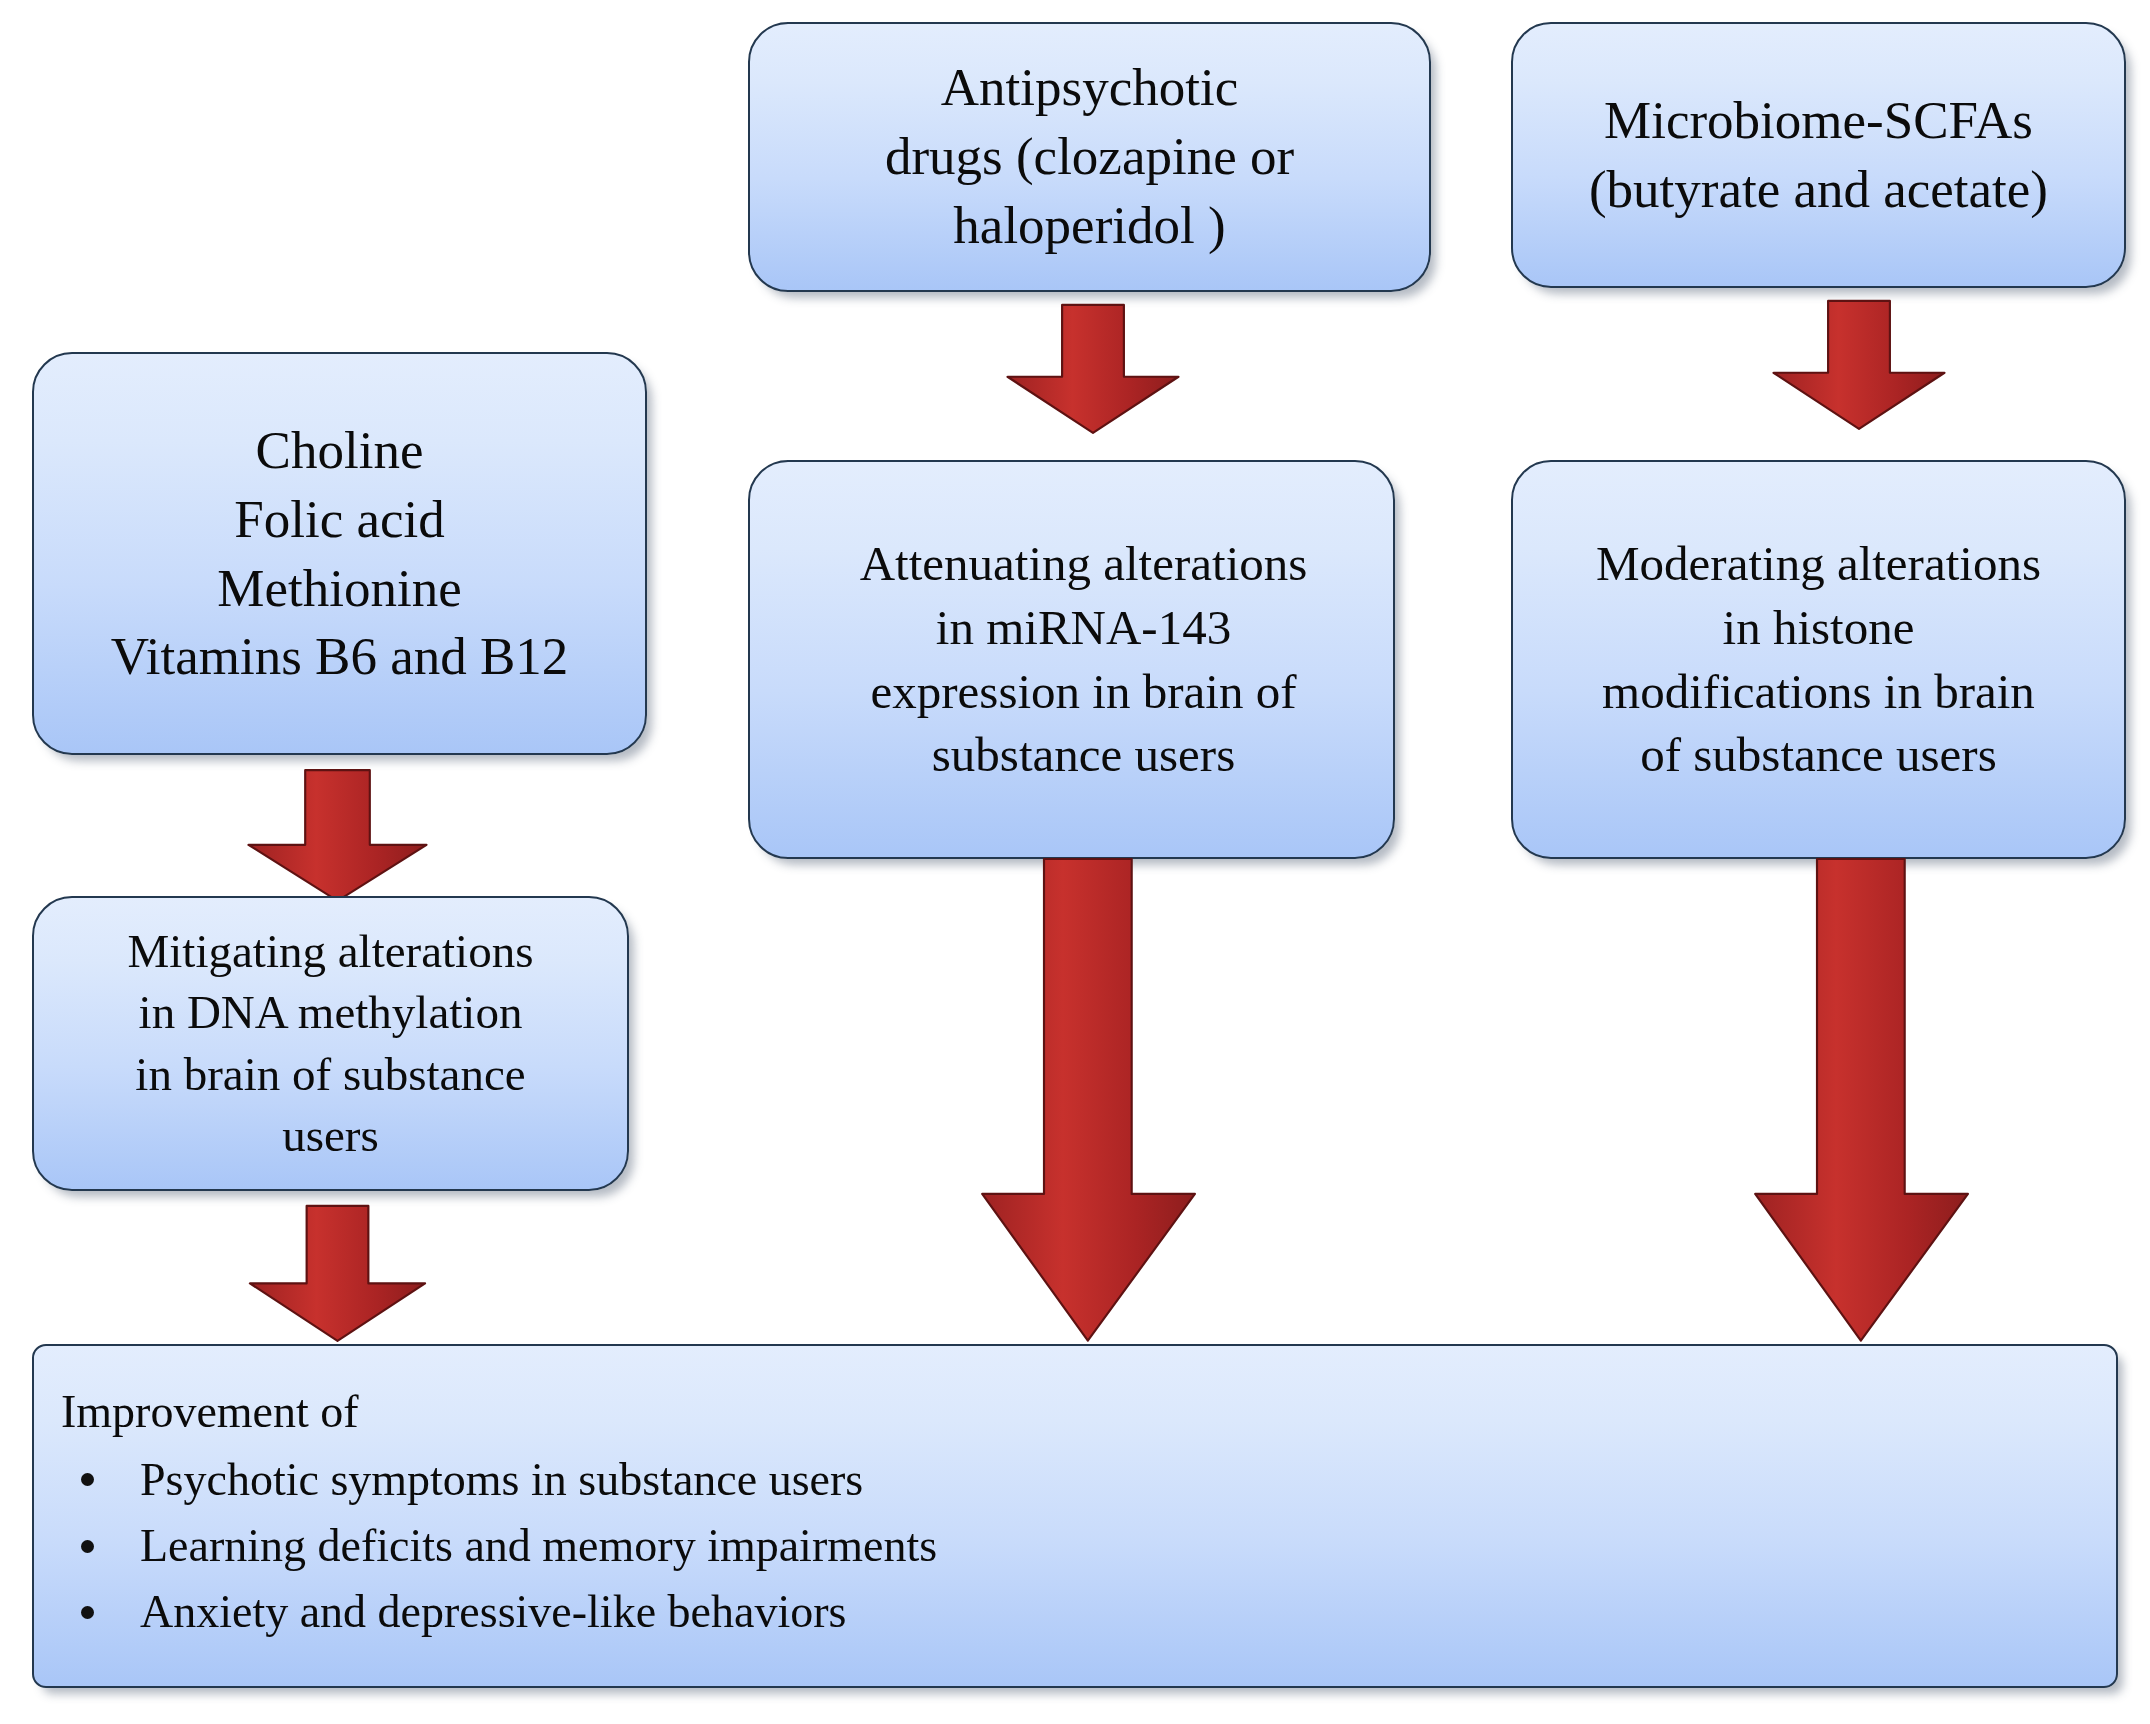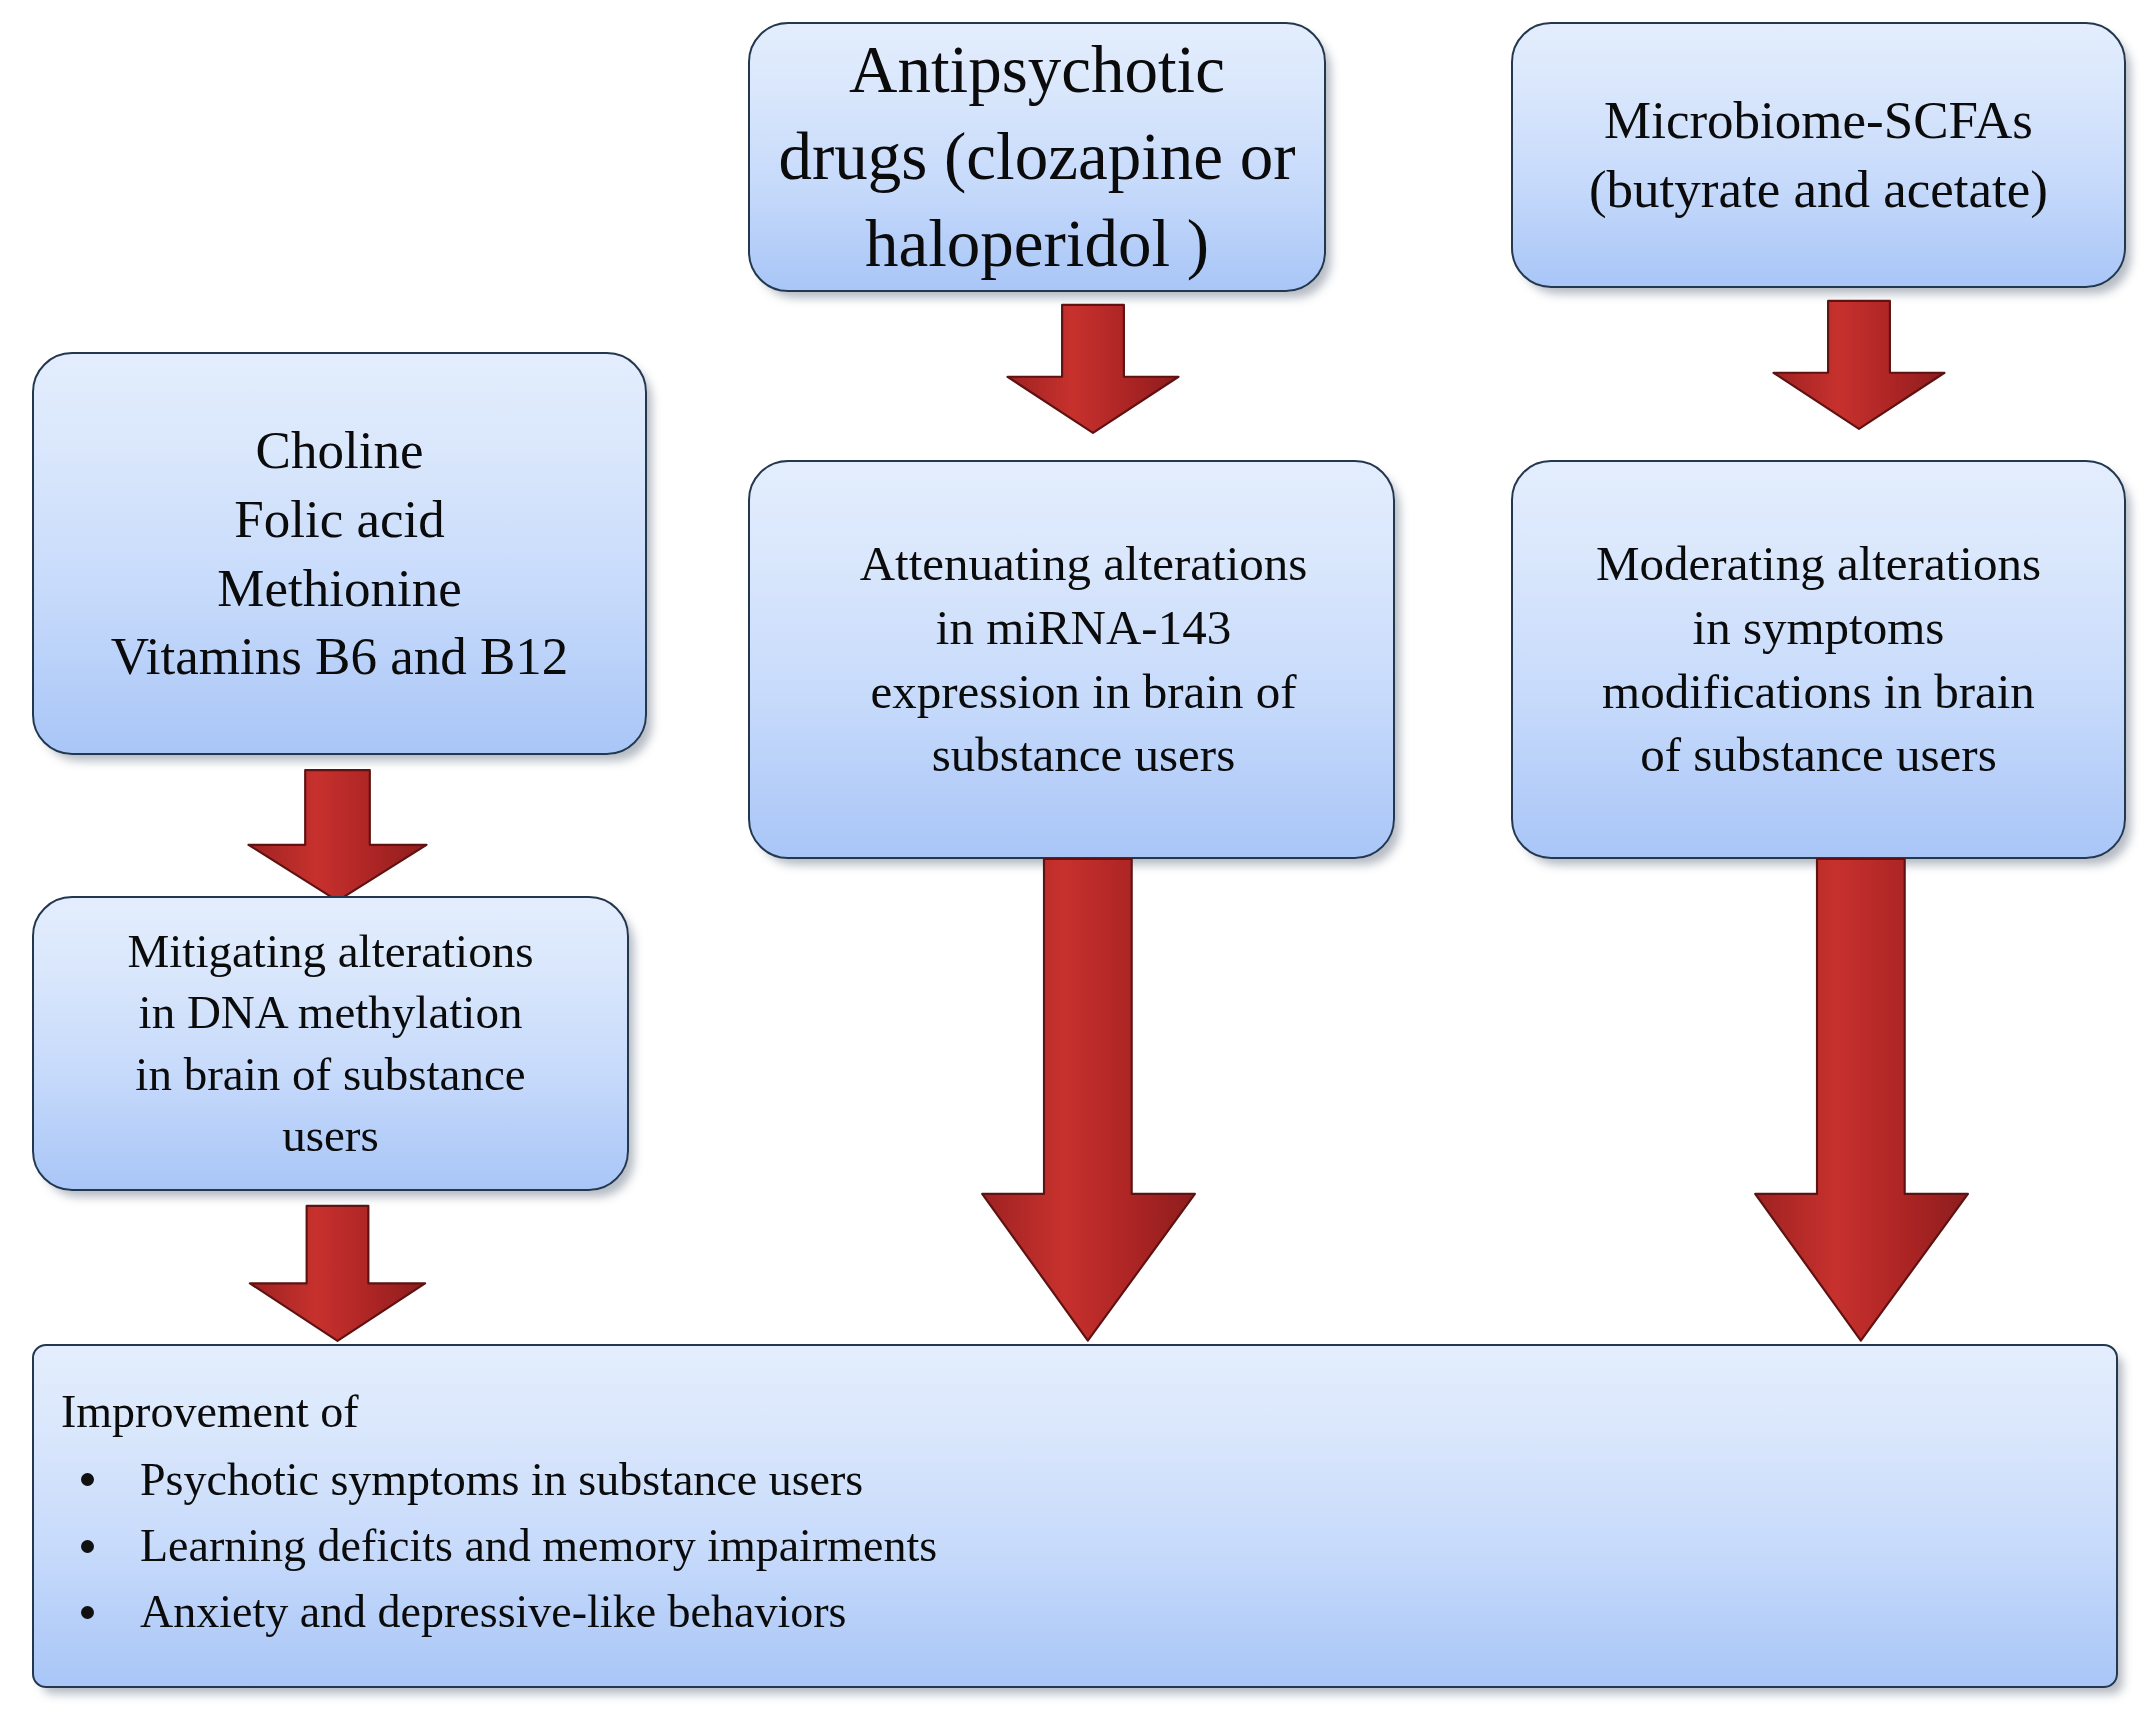--- a/index.html
+++ b/index.html
@@ -40,21 +40,21 @@
     display: block;
     white-space: pre-line;
     padding: 0 13px;
   }
 
   
   #node-methyl-rich-diet { left: 79px;  top: 23px;   width: 525px;  height: 259px;  font-size: 53px; }
   #node-methyl-donors    { left: 32px;   top: 352px;  width: 615px;  height: 403px;  font-size: 53px; }
   #node-dna-methylation  { left: 32px;   top: 896px; width: 597px;  height: 295px;  font-size: 47px; }
 
-  #node-antipsychotic    { left: 748px; top: 21.6px;   width: 578px;  height: 270px;  font-size: 67px; }
+  #node-antipsychotic    { left: 748px; top: 21.6px;   width: 683px;  height: 270px;  font-size: 53px; }
   #node-mirna            { left: 748px; top: 460px;  width: 647px;  height: 399px;  font-size: 49px; padding-left: 24px; }
 
   #node-microbiome       { left: 1511px; top: 21.6px;   width: 615px;  height: 266px;  font-size: 53px; }
   #node-histone          { left: 1511px; top: 460px;  width: 615px;  height: 399px;  font-size: 49px; }
 
   
   #node-improvement {
     left: 32px;
     top: 1344px;
     width: 2086px;
@@ -205,21 +205,21 @@
           <stop offset="72%" stop-color="#ab2424"></stop>
           <stop offset="100%" stop-color="#8d1d1d"></stop>
         </linearGradient>
       </defs>
       <polygon points="92,4 178,4 178,104 254,104 135,182 16,104 92,104" fill="url(#gC1)" stroke="#5e1212" stroke-width="3" stroke-linejoin="round"></polygon>
     </svg>
   </div>
 
   <div class="node" id="node-histone">
     <span class="txt">Moderating alterations
-in symptoms
+in histone
 modifications  in brain
 of substance users</span>
   </div>
 
   <div class="arrow" style="left:1748px; top:856px; width:230px; height:489px;">
     <svg width="230" height="489" viewBox="0 0 320 680">
       <defs>
         <linearGradient id="gC2" x1="0" y1="0" x2="1" y2="0">
           <stop offset="0%" stop-color="#9e2222"></stop>
           <stop offset="38%" stop-color="#c7312d"></stop>

